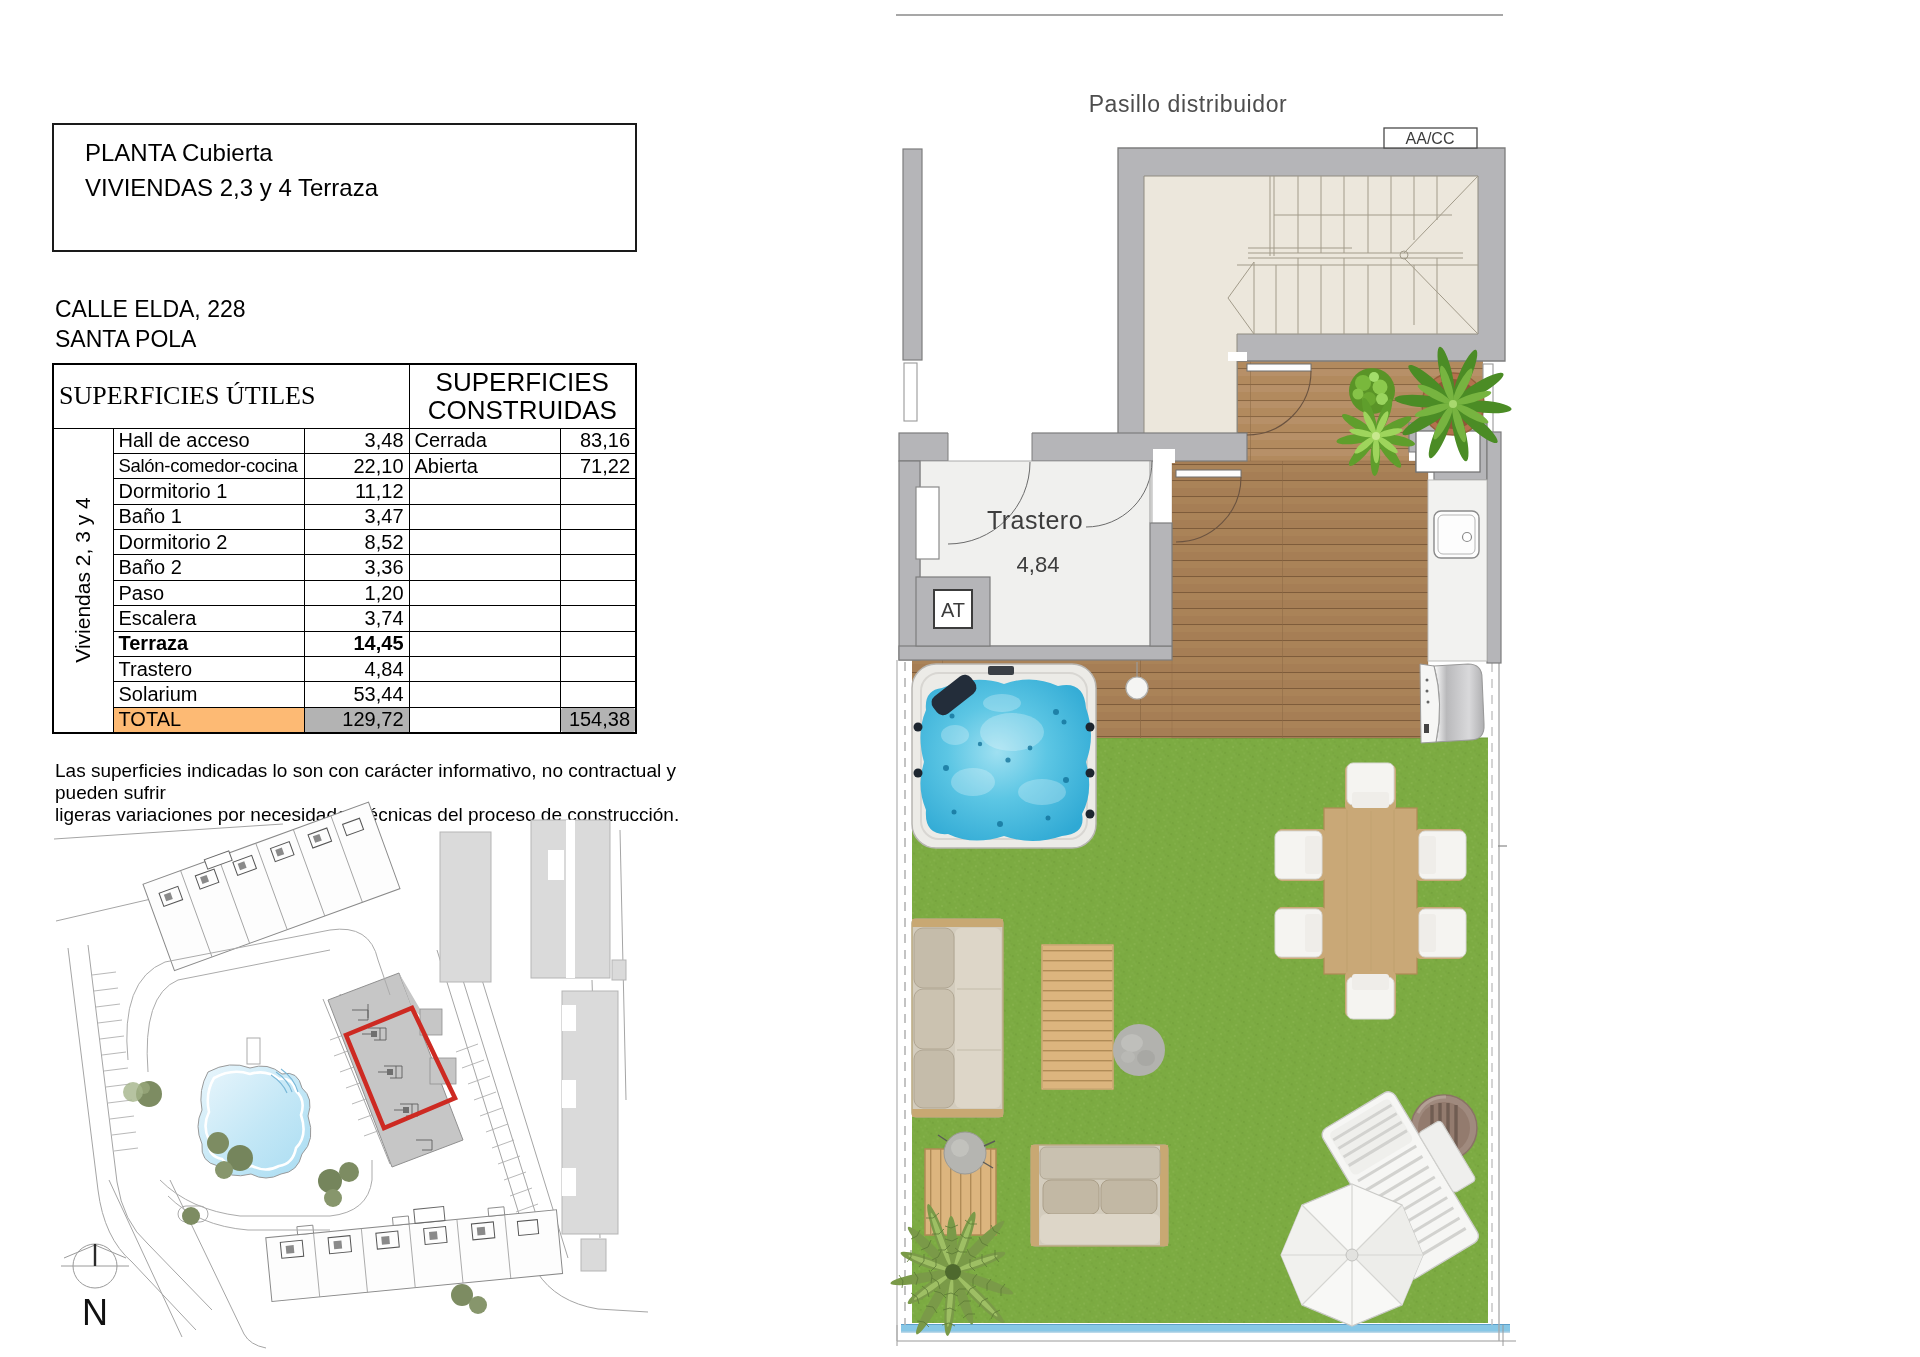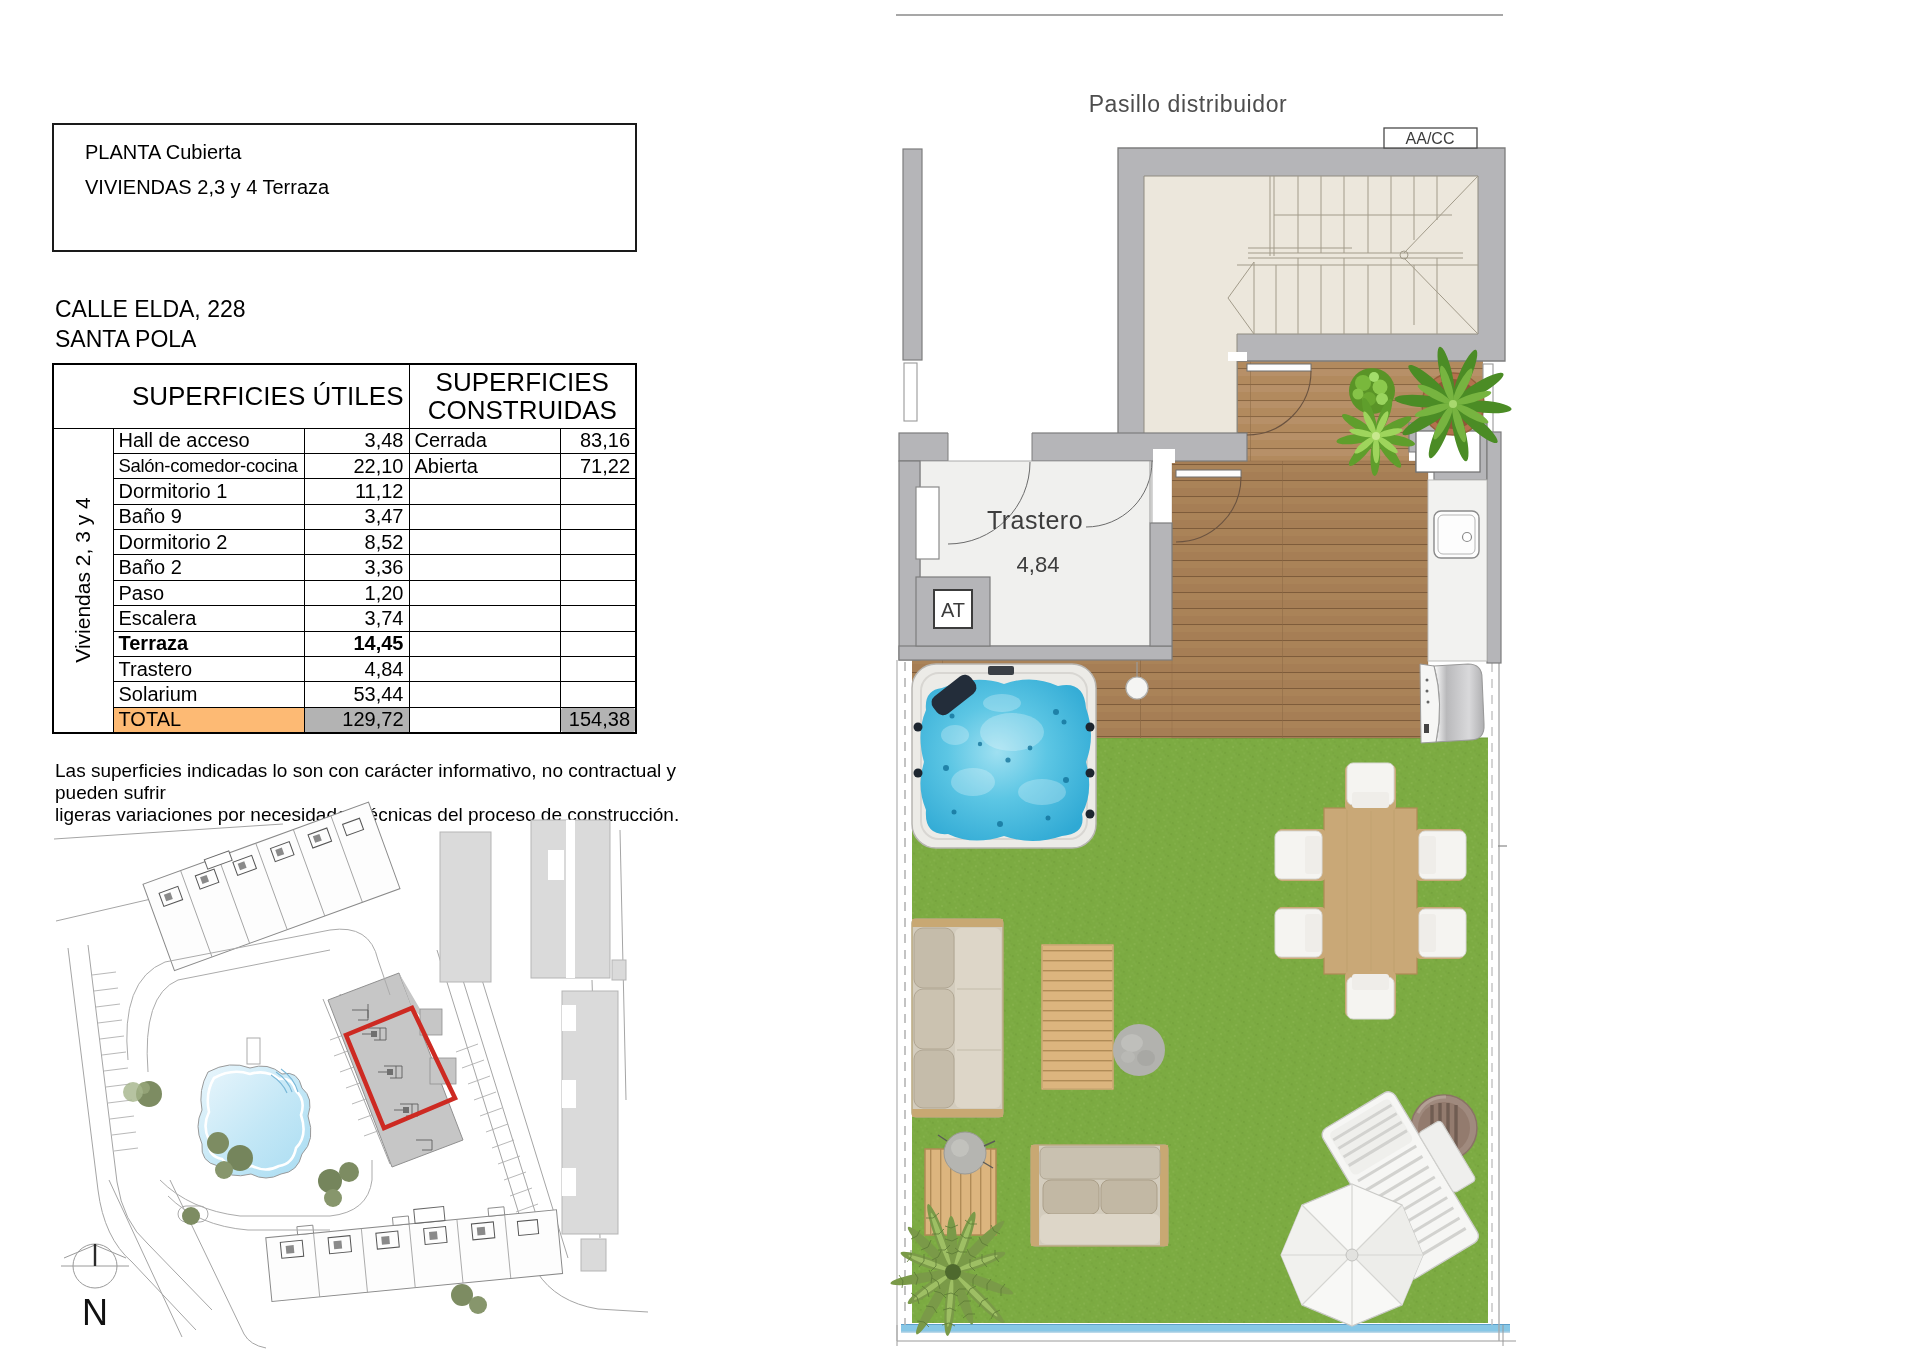--- a/index.html
+++ b/index.html
@@ -6,37 +6,37 @@
   body{width:1920px;height:1357px;position:relative;font-family:"Liberation Sans", sans-serif;overflow:hidden;}
   .abs{position:absolute;}
   table{border-collapse:collapse;table-layout:fixed;}
   td{border:1px solid #000;padding:0 5px;font-size:20px;overflow:hidden;white-space:nowrap;}
   .num{text-align:right;}
 </style>
 </head>
 <body>
 
 <div class="abs" style="left:52px;top:123px;width:581px;height:125px;border:2px solid #1a1a1a;">
-  <div style="margin:10px 0 0 31px;font-size:20px;line-height:35px;color:#000;">PLANTA Cubierta<br>VIVIENDAS 2,3 y 4 Terraza</div>
+  <div style="margin:10px 0 0 31px;font-size:24px;line-height:35px;color:#000;">PLANTA Cubierta<br>VIVIENDAS 2,3 y 4 Terraza</div>
 </div>
 
 <div class="abs" style="left:55px;top:294px;font-size:23px;line-height:30px;color:#000;">CALLE ELDA, 228<br>SANTA POLA</div>
 
 <div class="abs" style="left:52px;top:363px;">
 <table style="width:583px;border:2px solid #000;">
 <colgroup>
         <col style="width:60px">
         <col style="width:191px">
         <col style="width:105px">
         <col style="width:151px">
         <col style="width:76px">
       </colgroup>
 <tbody>
         <tr style="height:64px;">
-  <td colspan="3" style="text-align:right;font-size:26px;">SUPERFICIES ÚTILES</td>
+  <td colspan="3" style="text-align:left;font-size:26px;font-family:Liberation Serif, serif;">SUPERFICIES ÚTILES</td>
   <td colspan="2" style="text-align:center;font-size:26px;white-space:normal;line-height:28px;">SUPERFICIES CONSTRUIDAS</td>
 </tr>
 <tr style="height:25.4px;">
           <td rowspan="12" style="position:relative;">
             <div style="position:absolute;left:50%;top:50%;transform:translate(-50%,-50%) rotate(-90deg);font-size:21px;white-space:nowrap;">Viviendas 2, 3 y 4</div>
           </td>
     <td>Hall de acceso</td>
           <td class="num">3,48</td>
           <td>Cerrada</td>
           <td class="num">83,16</td>
@@ -47,21 +47,21 @@
           <td>Abierta</td>
           <td class="num">71,22</td>
         </tr>
 <tr style="height:25.4px;">
           <td>Dormitorio 1</td>
           <td class="num">11,12</td>
           <td></td>
           <td></td>
         </tr>
 <tr style="height:25.4px;">
-          <td>Baño 9</td>
+          <td>Baño 1</td>
           <td class="num">3,47</td>
           <td></td>
           <td></td>
         </tr>
 <tr style="height:25.4px;">
           <td>Dormitorio 2</td>
           <td class="num">8,52</td>
           <td></td>
           <td></td>
         </tr>

